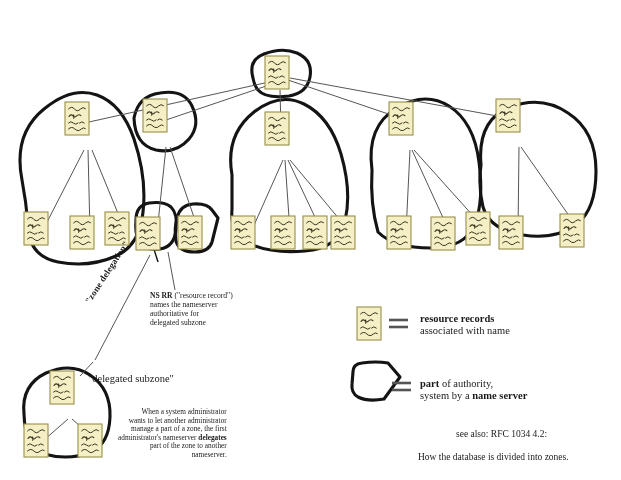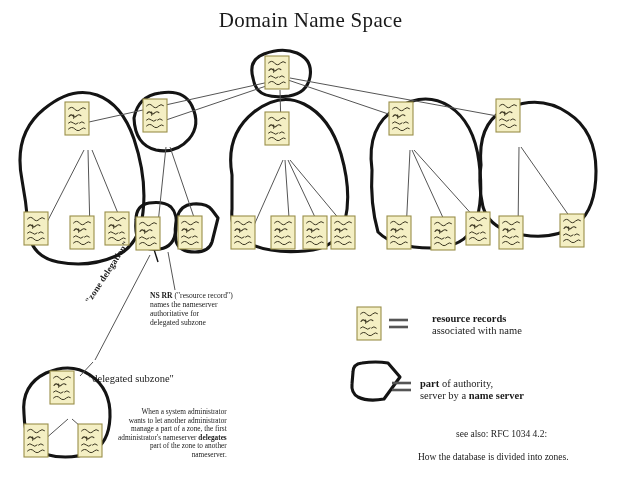--- a/index.html
+++ b/index.html
@@ -18,21 +18,21 @@
   #ns-note b{font-weight:bold;}
 
   #zone-deleg{left:83px;top:300px;font-size:9px;font-weight:bold;
               transform:rotate(-57deg);transform-origin:0 0;letter-spacing:.2px;}
 
   #deleg-sub{left:88px;top:373px;font-size:10.5px;}
 
   #para{left:118px;top:408px;font-size:7.3px;text-align:right;}
   #para b{font-weight:bold;margin-top:40px;}
 
-  #lg1{left:420px;top:313px;font-size:10.5px;margin-left:12px;}
+  #lg1{left:420px;top:313px;font-size:10.5px;}
   #lg2{left:420px;top:378px;font-size:10.5px;}
   #lg1 b,#lg2 b{font-weight:bold;}
 
   #seealso{left:456px;top:429px;font-size:9.5px;}
   #seealso2{left:418px;top:452px;font-size:9.5px;}
 </style>
 </head>
 <body>
 
 <div id="stage">
@@ -146,21 +146,20 @@
       <line x1="389" y1="320" x2="408" y2="320"></line>
       <line x1="389" y1="327" x2="408" y2="327"></line>
     </g>
     <path d="M353 372 q0 -8 9 -9 q14 -2 26 0 l12 14 l-16 22 q-16 3 -26 -2 q-7 -4 -6 -13 z" fill="#fff" stroke="#141414" stroke-width="3.1" stroke-linejoin="round"></path>
     <g stroke="#555" stroke-width="2.6">
       <line x1="392" y1="383" x2="411" y2="383"></line>
       <line x1="392" y1="390" x2="411" y2="390"></line>
     </g>
   </svg>
 
-  <div class="txt" id="title">Domain Name Space</div>
 
   <div class="txt" id="ns-note"><b>NS RR</b><span> ("resource record")
 names the nameserver
 authoritative for
 delegated subzone</span></div>
 
   <div class="txt" id="zone-deleg">"zone delegation"</div>
 
   <div class="txt" id="deleg-sub">"delegated subzone"</div>
 
@@ -168,18 +167,18 @@
 wants to let another administrator
 manage a part of a zone, the first
 administrator's nameserver </span><b>delegates</b><span>
 part of the zone to another
 nameserver.</span></div>
 
   <div class="txt" id="lg1"><b>resource records</b><span>
 associated with name</span></div>
 
   <div class="txt" id="lg2"><b>part</b><span> of authority,
-server by a </span><b>name server</b></div>
+system by a </span><b>name server</b></div>
 
   <div class="txt" id="seealso">see also: RFC 1034 4.2:</div>
   <div class="txt" id="seealso2">How the database is divided into zones.</div>
 
 </div>
 
 </body></html>

